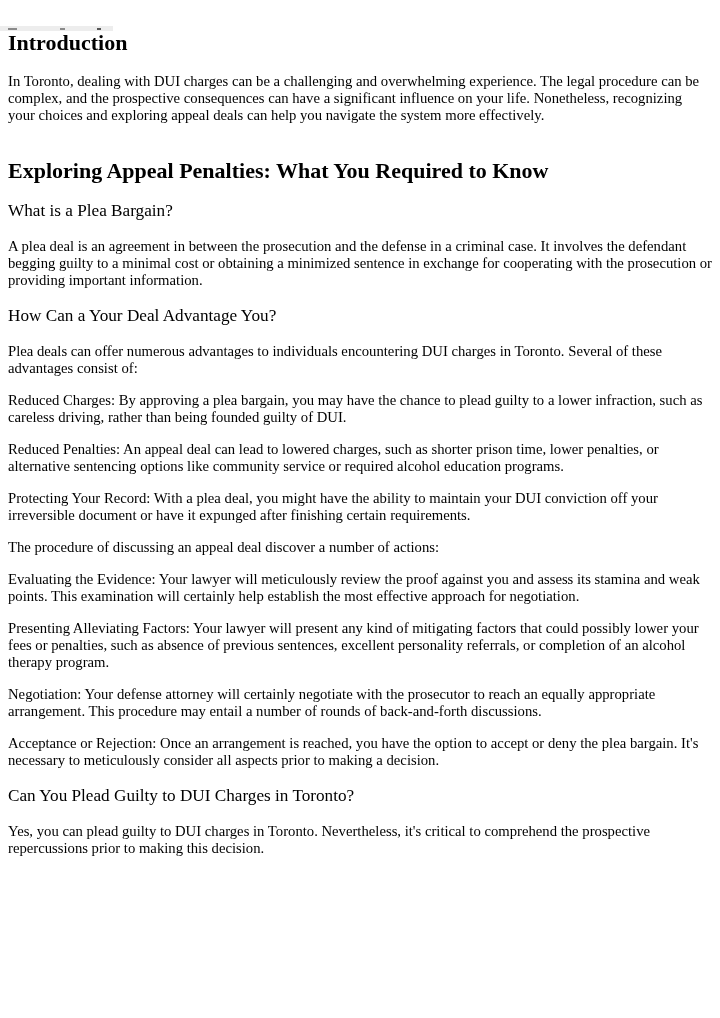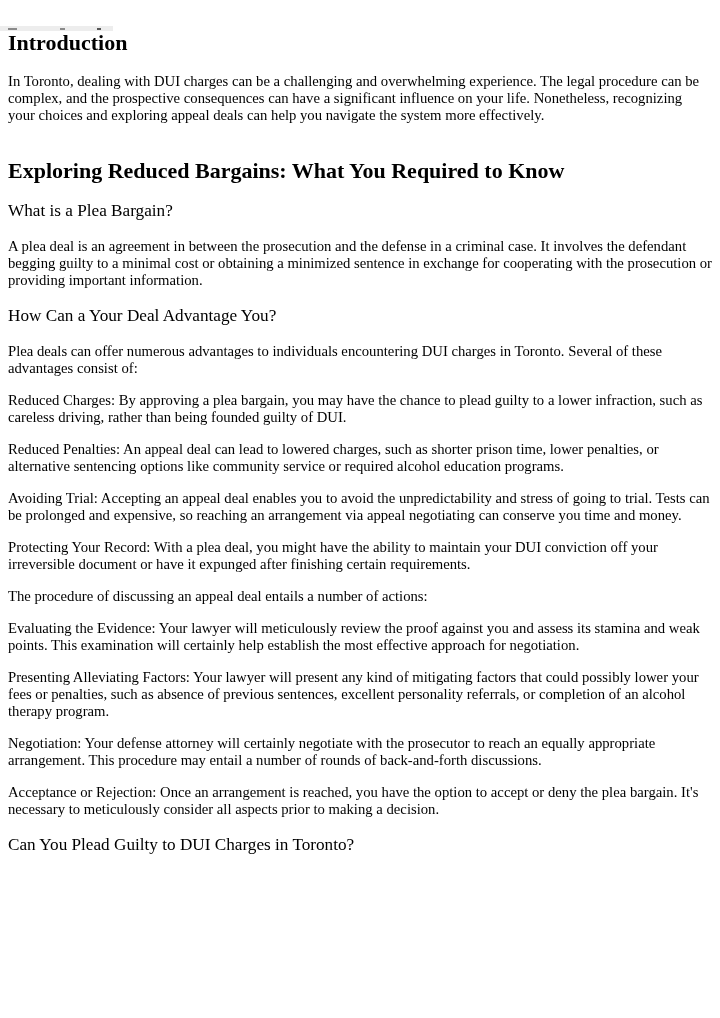--- a/index.html
+++ b/index.html
@@ -69,36 +69,36 @@
   <div class="remnant">
     <span class="mark m1"></span>
     <span class="mark m2"></span>
     <span class="mark m3"></span>
   </div>
 
   <article>
     <h2 class="first">Introduction</h2>
     <p>In Toronto, dealing with DUI charges can be a challenging and overwhelming experience. The legal procedure can be complex, and the prospective consequences can have a significant influence on your life. Nonetheless, recognizing your choices and exploring appeal deals can help you navigate the system more effectively.</p>
 
-    <h2>Exploring Reduced Bargains: What You Required to Know</h2>
+    <h2>Exploring Appeal Penalties: What You Required to Know</h2>
 
     <h3>What is a Plea Bargain?</h3>
     <p>A plea deal is an agreement in between the prosecution and the defense in a criminal case. It involves the defendant begging guilty to a minimal cost or obtaining a minimized sentence in exchange for cooperating with the prosecution or providing important information.</p>
 
     <h3>How Can a Your Deal Advantage You?</h3>
     <p>Plea deals can offer numerous advantages to individuals encountering DUI charges in Toronto. Several of these advantages consist of:</p>
     <p>Reduced Charges: By approving a plea bargain, you may have the chance to plead guilty to a lower infraction, such as careless driving, rather than being founded guilty of DUI.</p>
     <p>Reduced Penalties: An appeal deal can lead to lowered charges, such as shorter prison time, lower penalties, or alternative sentencing options like community service or required alcohol education programs.</p>
-    <p>Avoiding Trial: Accepting an appeal deal enables you to avoid the unpredictability and stress of going to trial. Tests can be prolonged and expensive, so reaching an arrangement via appeal negotiating can conserve you time and money.</p>
     <p>Protecting Your Record: With a plea deal, you might have the ability to maintain your DUI conviction off your irreversible document or have it expunged after finishing certain requirements.</p>
 
-    <p>The procedure of discussing an appeal deal entails a number of actions:</p>
+    <p>The procedure of discussing an appeal deal discover a number of actions:</p>
     <p>Evaluating the Evidence: Your lawyer will meticulously review the proof against you and assess its stamina and weak points. This examination will certainly help establish the most effective approach for negotiation.</p>
     <p>Presenting Alleviating Factors: Your lawyer will present any kind of mitigating factors that could possibly lower your fees or penalties, such as absence of previous sentences, excellent personality referrals, or completion of an alcohol therapy program.</p>
     <p>Negotiation: Your defense attorney will certainly negotiate with the prosecutor to reach an equally appropriate arrangement. This procedure may entail a number of rounds of back-and-forth discussions.</p>
     <p>Acceptance or Rejection: Once an arrangement is reached, you have the option to accept or deny the plea bargain. It's necessary to meticulously consider all aspects prior to making a decision.</p>
 
     <h3>Can You Plead Guilty to DUI Charges in Toronto?</h3>
+    <p>Yes, you can plead guilty to DUI charges in Toronto. Nevertheless, it's critical to comprehend the prospective repercussions prior to making this decision.</p>
 
 
   </article>
 
 </div>
 
 </body></html>

